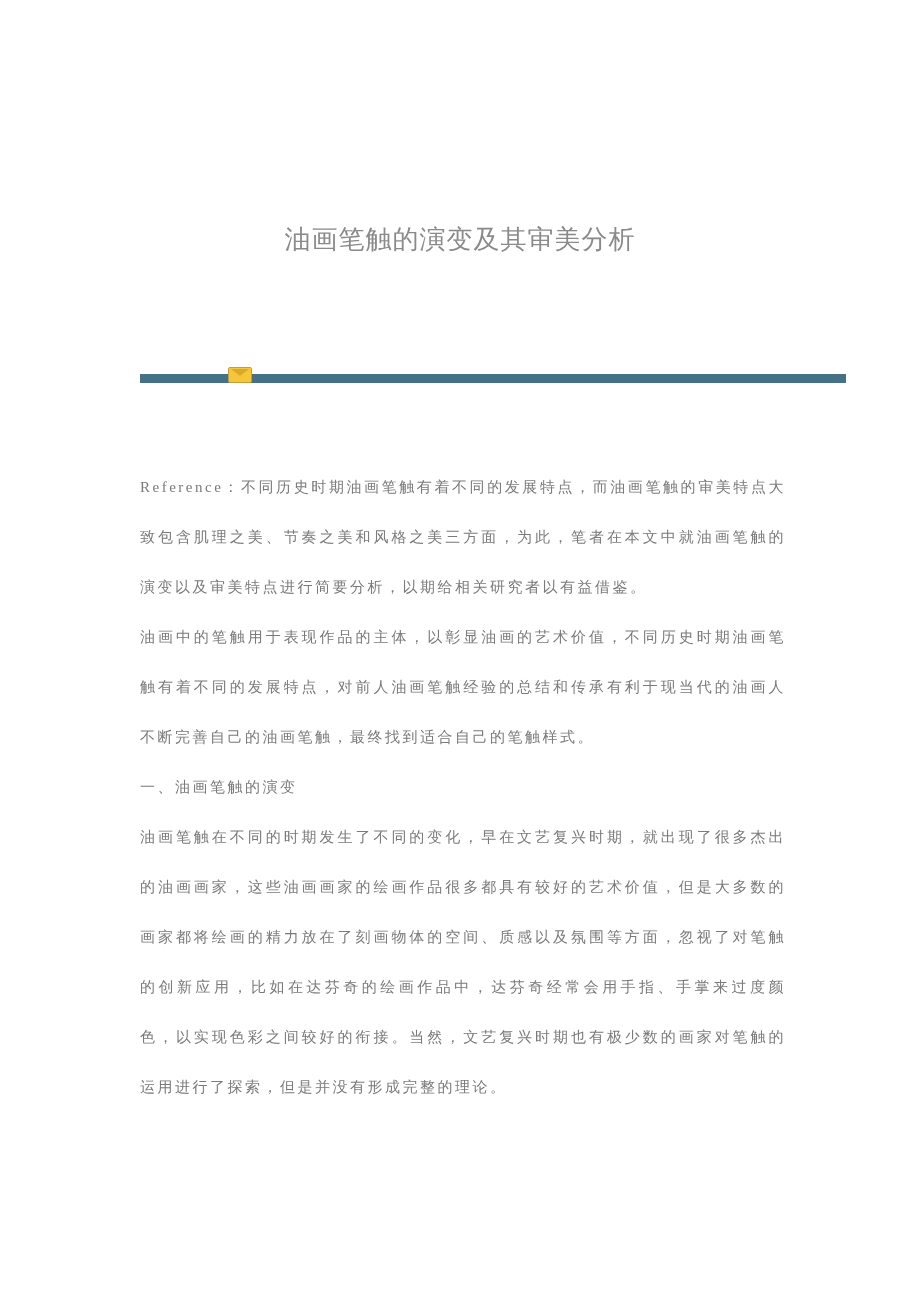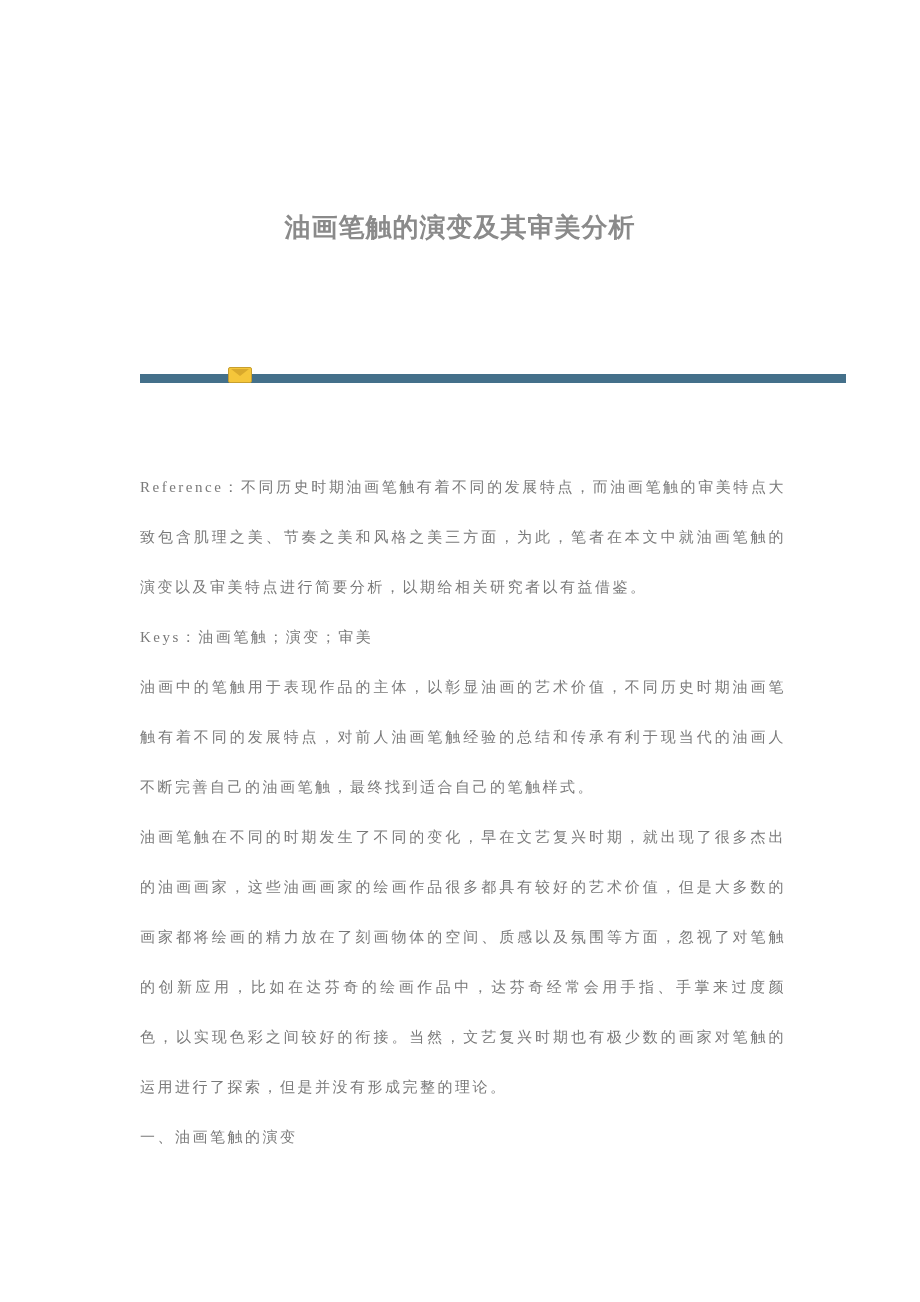--- a/index.html
+++ b/index.html
@@ -15,24 +15,24 @@
   .page {
     position: absolute;
     inset: 0;
     background: #ffffff;
   }
   .doc-title {
     position: absolute;
     top: 210px;
     left: 0;
     right: 0;
-    margin: 0;
+    margin: 12px;
     text-align: center;
     font-size: 26px;
-    font-weight: bold;
+    font-weight: normal;
     color: #8a8a8a;
     letter-spacing: 1px;
   }
   .divider-bar {
     position: absolute;
     top: 374px;
     left: 140px;
     width: 706px;
     height: 9px;
     background: #44708a;
@@ -81,19 +81,18 @@
 <div class="page">
 
   <h1 class="doc-title">油画笔触的演变及其审美分析</h1>
 
   <div class="divider-bar"></div>
 
   <div class="envelope-icon"></div>
 
   <div class="content">
     <p>Reference：不同历史时期油画笔触有着不同的发展特点，而油画笔触的审美特点大致包含肌理之美、节奏之美和风格之美三方面，为此，笔者在本文中就油画笔触的演变以及审美特点进行简要分析，以期给相关研究者以有益借鉴。</p>
-    <p>Keys：油画笔触；演变；审美</p>
     <p>油画中的笔触用于表现作品的主体，以彰显油画的艺术价值，不同历史时期油画笔触有着不同的发展特点，对前人油画笔触经验的总结和传承有利于现当代的油画人不断完善自己的油画笔触，最终找到适合自己的笔触样式。</p>
+    <p>一、油画笔触的演变</p>
     <p>油画笔触在不同的时期发生了不同的变化，早在文艺复兴时期，就出现了很多杰出的油画画家，这些油画画家的绘画作品很多都具有较好的艺术价值，但是大多数的画家都将绘画的精力放在了刻画物体的空间、质感以及氛围等方面，忽视了对笔触的创新应用，比如在达芬奇的绘画作品中，达芬奇经常会用手指、手掌来过度颜色，以实现色彩之间较好的衔接。当然，文艺复兴时期也有极少数的画家对笔触的运用进行了探索，但是并没有形成完整的理论。</p>
-    <p>一、油画笔触的演变</p>
   </div>
 
 </div>
 
 </body></html>

